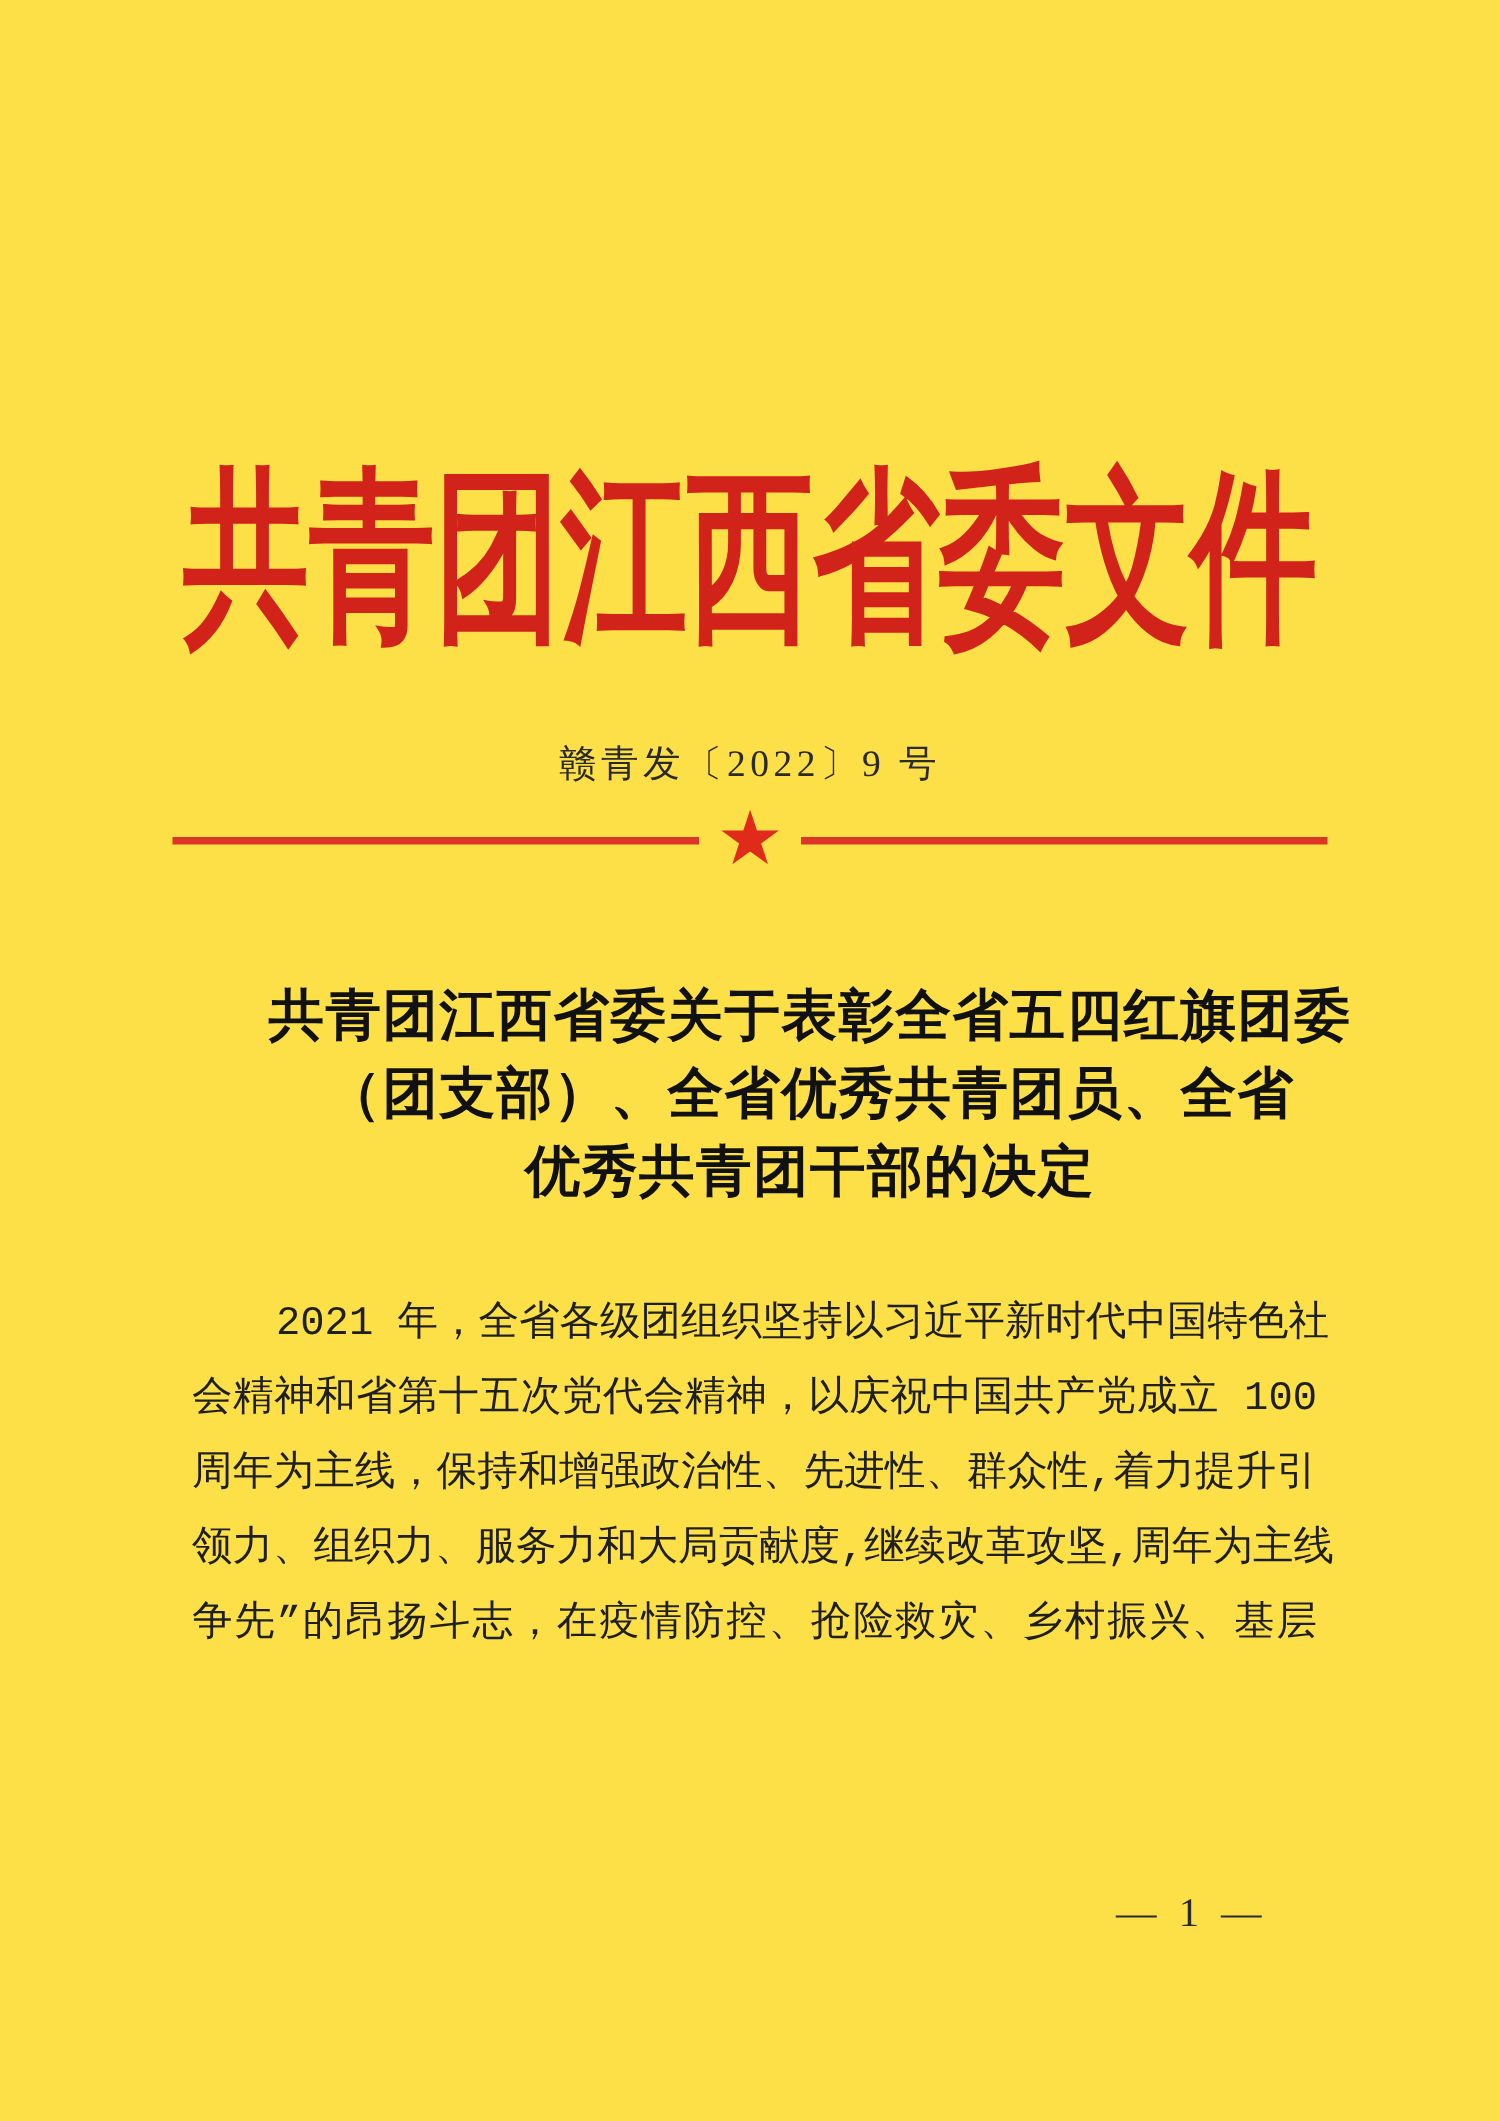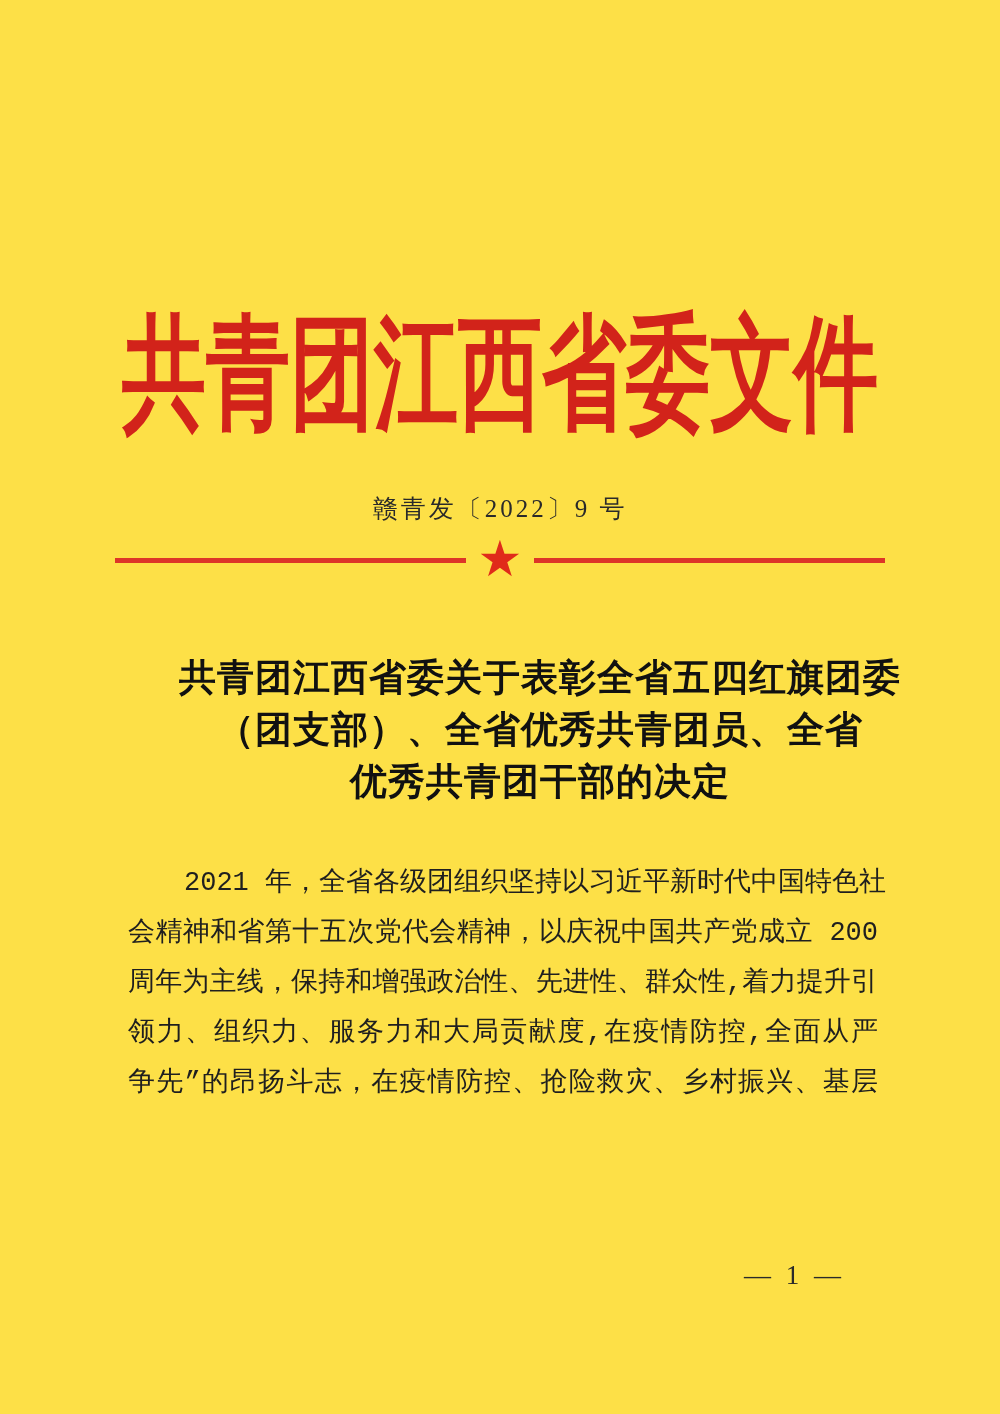--- a/index.html
+++ b/index.html
@@ -116,21 +116,21 @@
   </div>
 
   <div class="doc-title">
     <div class="title-line">共青团江西省委关于表彰全省五四红旗团委</div>
     <div class="title-line">（团支部）、全省优秀共青团员、全省</div>
     <div class="title-line">优秀共青团干部的决定</div>
   </div>
 
   <div class="body-block">
     <div class="body-line indent">2021 年，全省各级团组织坚持以习近平新时代中国特色社</div>
-    <div class="body-line">会精神和省第十五次党代会精神，以庆祝中国共产党成立 200</div>
+    <div class="body-line">会精神和省第十五次党代会精神，以庆祝中国共产党成立 100</div>
     <div class="body-line">周年为主线，保持和增强政治性、先进性、群众性,着力提升引</div>
-    <div class="body-line">领力、组织力、服务力和大局贡献度,在疫情防控,全面从严</div>
+    <div class="body-line">领力、组织力、服务力和大局贡献度,继续改革攻坚,周年为主线</div>
     <div class="body-line">争先”的昂扬斗志，在疫情防控、抢险救灾、乡村振兴、基层</div>
   </div>
 
   <div class="page-number">— 1 —</div>
 
 </div>
 
 </body></html>

